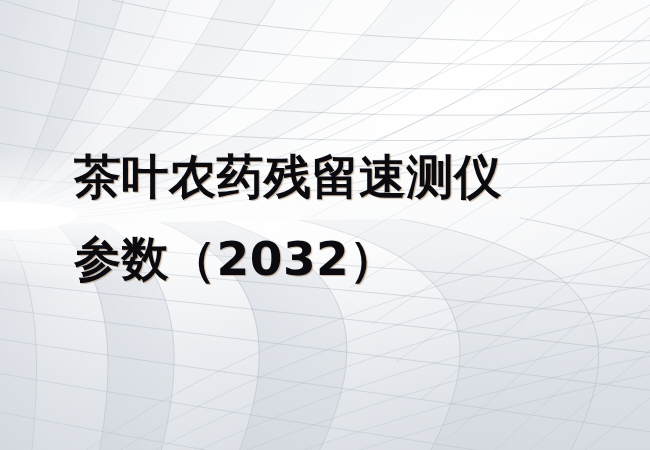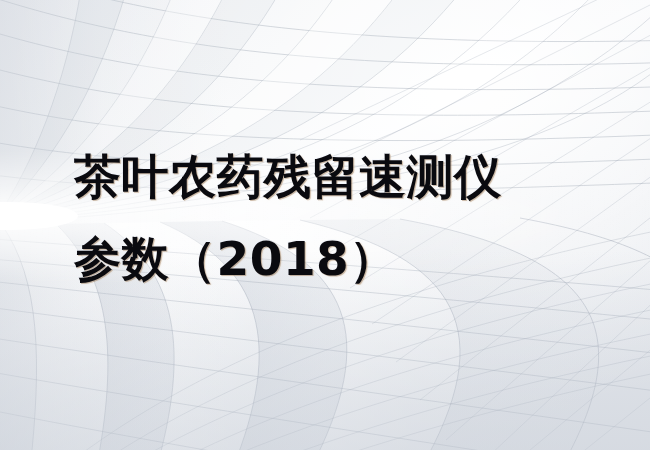--- a/index.html
+++ b/index.html
@@ -216,16 +216,16 @@
     <rect x="0" y="250" width="650" height="200" fill="url(#gBotShade)"></rect>
 
     <g mask="url(#mSweep)">
       <rect x="0" y="150" width="650" height="135" fill="url(#gSweepH)"></rect>
     </g>
     <ellipse cx="8" cy="216" rx="70" ry="14" fill="#ffffff" opacity="0.95"></ellipse>
   </svg>
 
   <div id="title-block">
     <div class="title-line">茶叶农药残留速测仪</div>
-    <div class="title-line">参数（2018）</div>
+    <div class="title-line">参数（2032）</div>
   </div>
 
 </div>
 
 </body></html>

